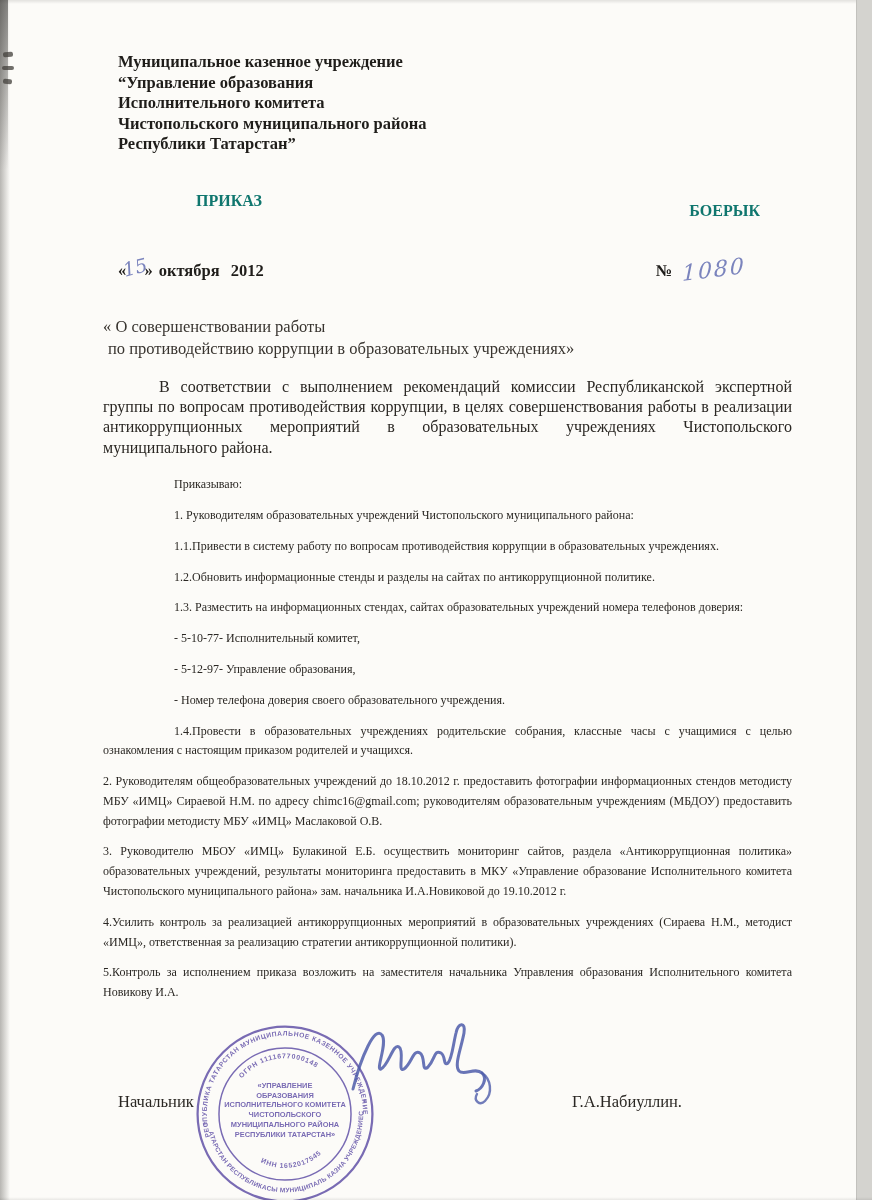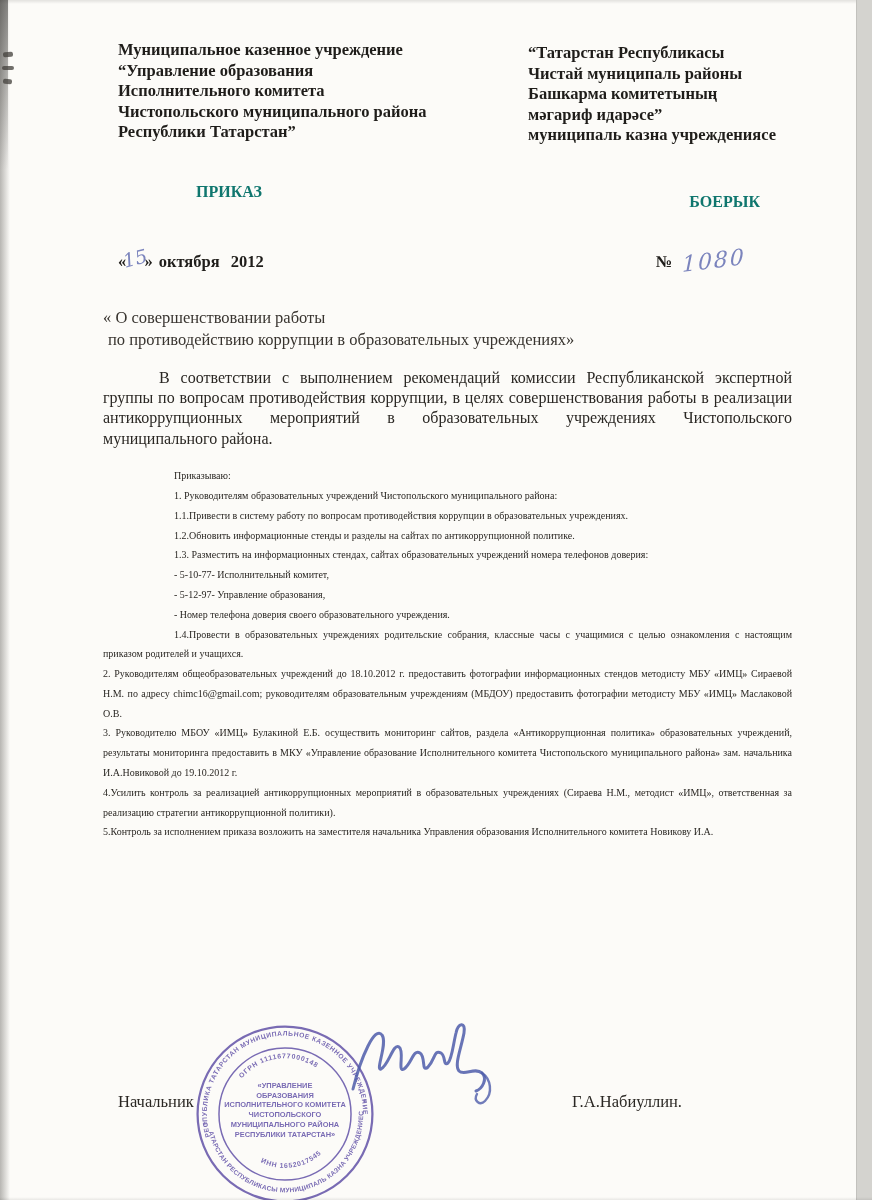--- a/index.html
+++ b/index.html
@@ -21,21 +21,21 @@
   .edge-right  { position:absolute; right:0; top:0; width:15px; height:100%;
                  background:#d4d3cf; border-left:1px solid #c2c1bd; z-index:5; }
   .edge-top    { position:absolute; left:0; top:0; width:100%; height:4px;
                  background:linear-gradient(to bottom, rgba(0,0,0,.10), rgba(0,0,0,0)); z-index:5; }
   .edge-bottom { position:absolute; left:0; bottom:0; width:100%; height:3px;
                  background:linear-gradient(to top, rgba(0,0,0,.08), rgba(0,0,0,0)); z-index:5; }
 
   
   .content { position:absolute; left:103px; top:0; width:689px; z-index:2; }
 
-  .hdr-row  { display:flex; justify-content:space-between; padding-top:40px;
+  .hdr-row  { display:flex; justify-content:space-between; padding-top:52px;
               font-weight:bold; font-size:16.5px; line-height:20.5px; color:#1f1d1a; }
   .hdr-left  { width:402px; margin-left:15px; }
   .hdr-right { width:264px; padding-top:3px; }
   .hdr-line  { display:block; }
 
   .titles-row { display:flex; margin-top:37px; font-weight:bold; font-size:16px; color:#0f766e; }
   .title-ru  { margin-left:93px; }
   .title-tat { margin-left:auto; margin-right:32px; position:relative; top:10px; }
 
   .date-row  { display:flex; align-items:baseline; margin-top:46px;
@@ -46,21 +46,21 @@
   .hand { font-family:"DejaVu Serif", serif; font-style:italic; color:#7b84bd; font-weight:400; }
   .hand-day { font-size:19px; display:inline-block; transform:rotate(-14deg); margin:0 -3px; position:relative; top:-2px; }
   .hand-num { font-size:22px; display:inline-block; transform:rotate(-7deg) skewX(-8deg);
               letter-spacing:2px; margin-left:10px; position:relative; top:1px; }
 
   .subject { margin-top:35px; font-size:16.5px; line-height:22.5px; color:#38342f; }
   .subject .s-line { display:block; }
   .subject .s2 { padding-left:5px; }
 
   p { margin:0; }
-  .pz   { font-size:10px; line-height:19.8px; }
+  .pz   { font-size:12px; line-height:19.8px;margin-top:11px; }
   .just { text-align:justify; }
   .intro{ margin-top:16px; font-size:16px; line-height:20.4px; text-indent:56px; }
   .list { margin-top:17px; }
   .ind  { margin-left:71px; }            
   .hang { margin-left:71px; padding-left:25px; text-indent:-25px; }  
   .tind { text-indent:71px; }            
   .email{ }
 
   .sig-row { position:absolute; left:103px; top:1092px; width:689px; display:flex;
              font-size:16.5px; z-index:2; }
@@ -94,27 +94,20 @@
 
   <div class="content">
 
     <div class="hdr-row">
       <div class="hdr-left">
         <span class="hdr-line">Муниципальное казенное учреждение</span>
         <span class="hdr-line">“Управление образования</span>
         <span class="hdr-line">Исполнительного комитета</span>
         <span class="hdr-line">Чистопольского муниципального района</span>
         <span class="hdr-line">Республики Татарстан”</span>
-      </div>
-      <div class="hdr-right">
-        <span class="hdr-line">“Татарстан Республикасы</span>
-        <span class="hdr-line">Чистай муниципаль районы</span>
-        <span class="hdr-line">Башкарма комитетының</span>
-        <span class="hdr-line">мәгариф идарәсе”</span>
-        <span class="hdr-line">муниципаль казна учреждениясе</span>
       </div>
     </div>
 
     <div class="titles-row">
       <span class="title-ru">ПРИКАЗ</span>
       <span class="title-tat">БОЕРЫК</span>
     </div>
 
     <div class="date-row">
       <span class="date-left">

